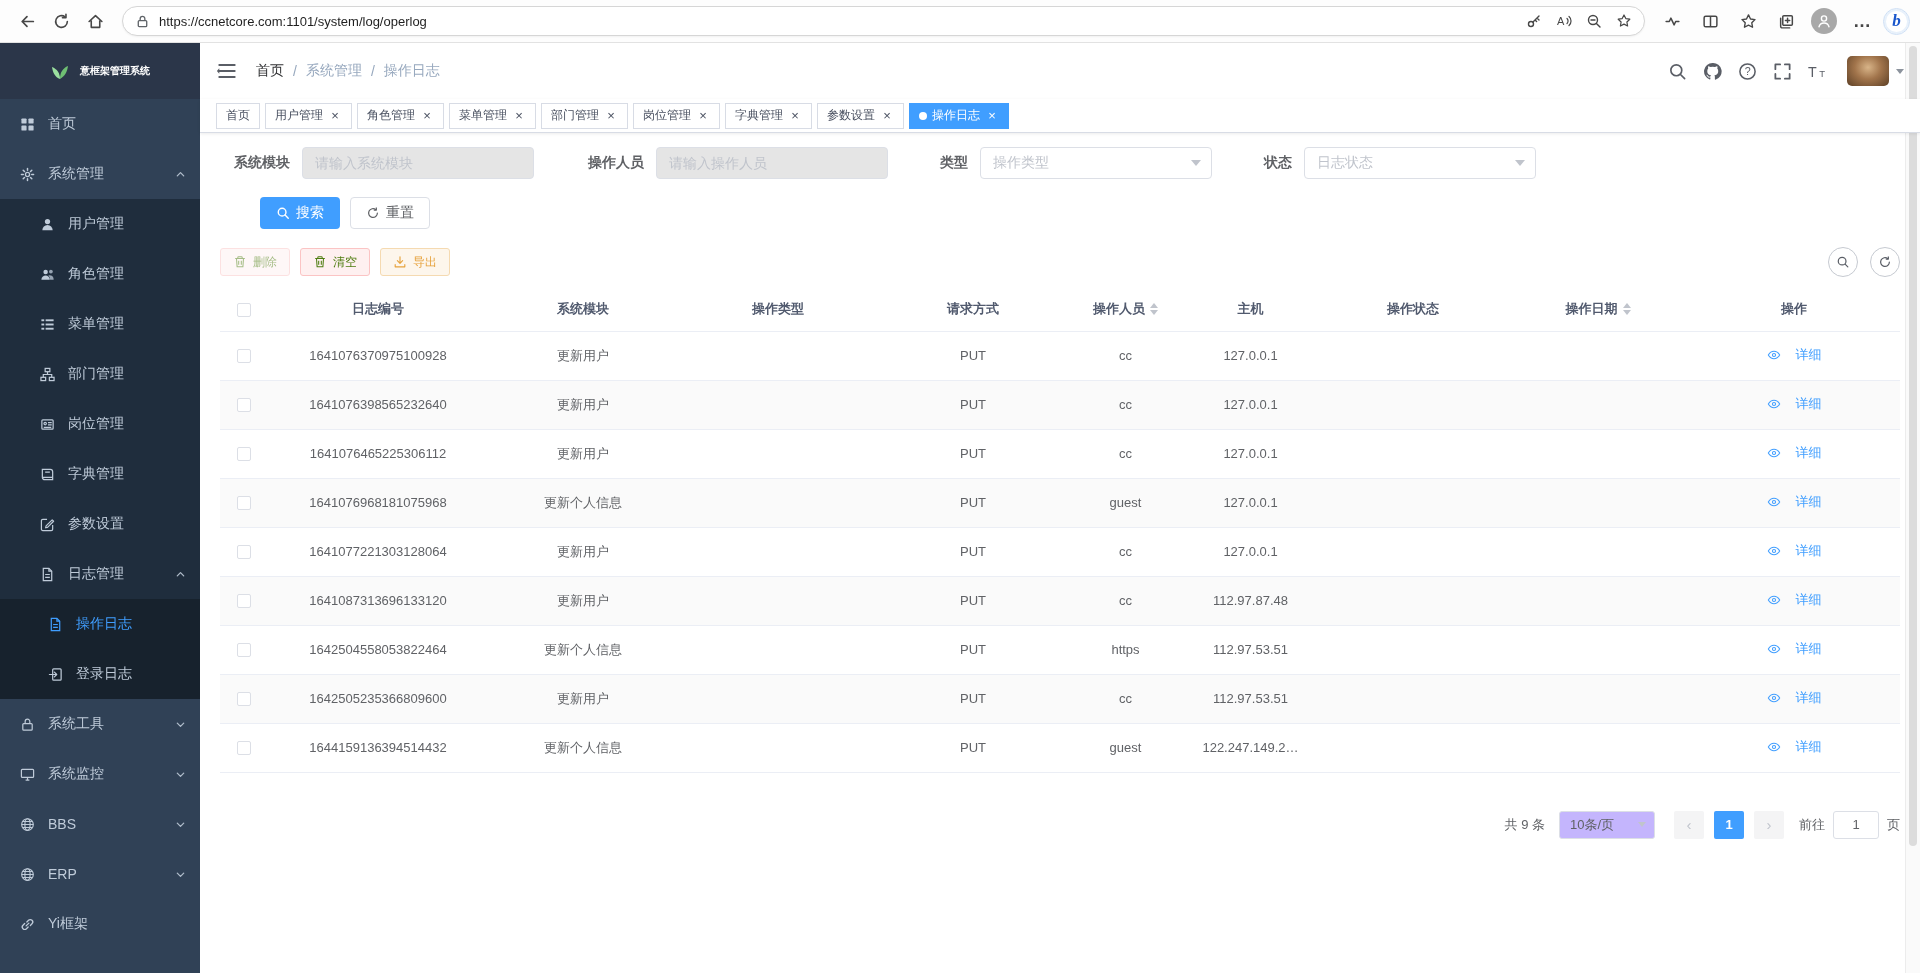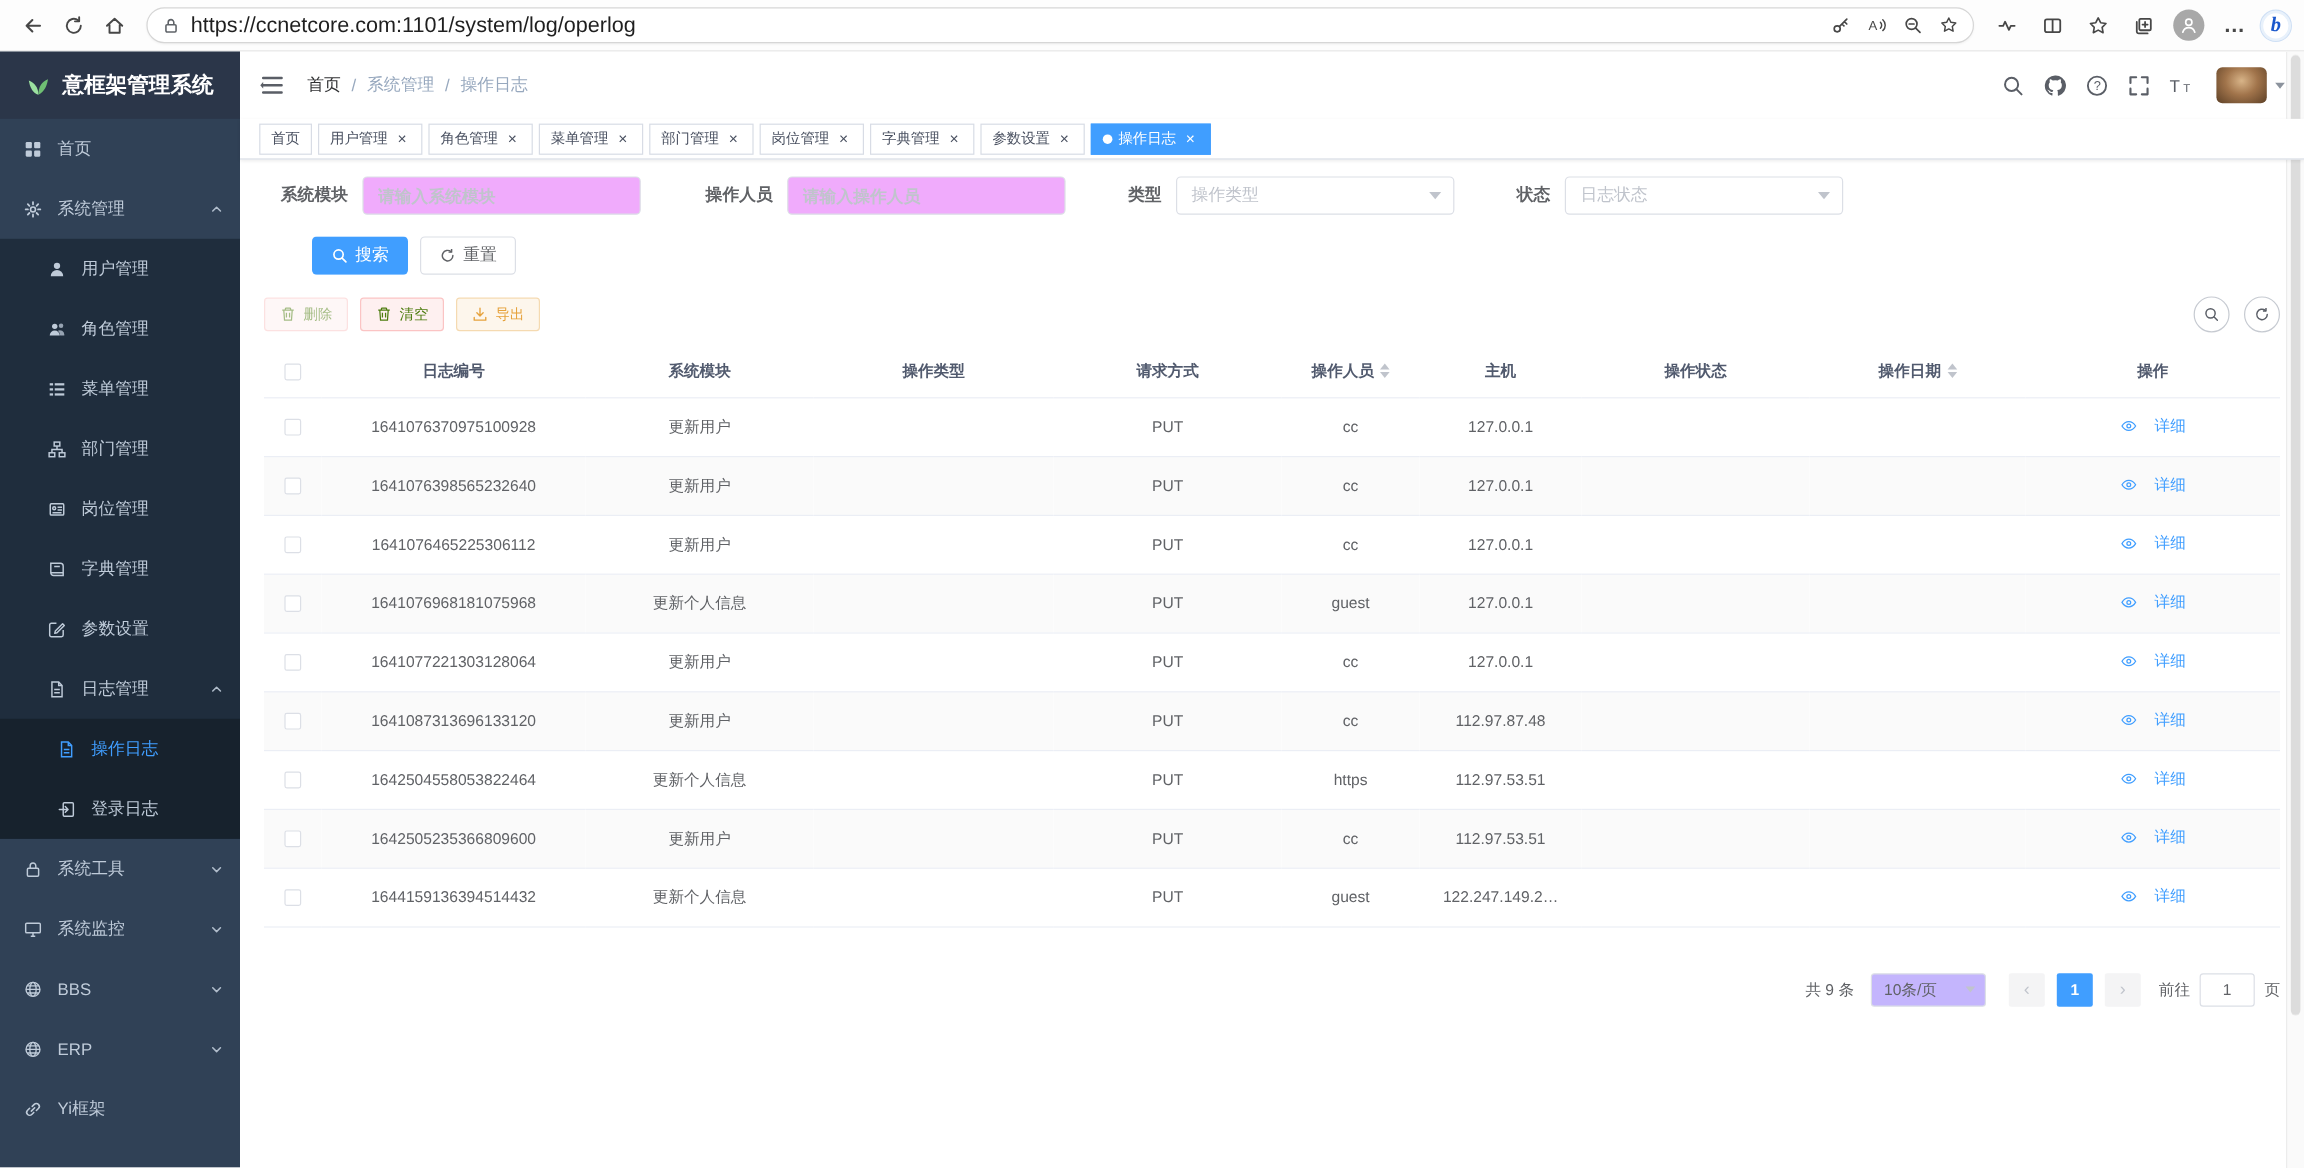--- a/index.html
+++ b/index.html
@@ -10,39 +10,39 @@
   
   .chrome { height:43px; background:#fdfdfd; border-bottom:1px solid #e2e2e2;
             display:flex; align-items:center; padding:0 10px; }
   .chrome-btn { width:34px; height:34px; border-radius:6px; display:flex; align-items:center;
                 justify-content:center; color:#474747; cursor:pointer; flex-shrink:0; }
   .chrome-btn svg { width:17px; height:17px; }
   .url-pill { flex:1; height:30px; margin:0 10px; background:#fff; border:1px solid #d6d6d6;
               border-radius:15px; display:flex; align-items:center; padding:0 12px;
               box-shadow:0 1px 2px rgba(0,0,0,.05); min-width:0; }
   .url-pill .site-icon { color:#5f6368; }
-  .url-text { flex:1; font-size:18px; color:#1f1f1f; margin-left:9px; white-space:nowrap;
+  .url-text { flex:1; font-size:13px; color:#1f1f1f; margin-left:9px; white-space:nowrap;
               overflow:hidden; }
   .pill-icons { display:flex; align-items:center; gap:14px; color:#474747; }
   .pill-icons svg { width:16px; height:16px; cursor:pointer; }
   .chrome-right { display:flex; align-items:center; gap:4px; flex-shrink:0; }
   .chrome-avatar { width:26px; height:26px; border-radius:50%; background:#a8a8a8; color:#fff;
                    display:flex; align-items:center; justify-content:center; }
   .chrome-avatar svg { width:16px; height:16px; }
   .more-glyph { font-size:18px; font-weight:bold; color:#474747; line-height:10px; }
   .bing-badge { width:27px; height:27px; border-radius:50%; background:#fff; border:1px solid #cfe0f5;
                 color:#1a57cc; font-weight:bold; font-style:italic; display:flex; align-items:center;
                 justify-content:center; font-size:17px; font-family:"Liberation Serif",serif;
                 box-shadow:0 0 0 2px #e8f1fb inset; cursor:pointer; }
 
   
   .app { display:flex; height:930px; }
   .sidebar { width:200px; background:#304156; color:#bfcbd9; flex-shrink:0; overflow:hidden; }
   .logo-bar { height:56px; background:#2b3649; display:flex; align-items:center; justify-content:center;
-              gap:10px; color:#fff; font-size:18px; font-weight:600; }
+              gap:10px; color:#fff; font-size:10px; font-weight:600; }
   .leaf { width:20px; height:20px; }
   .menu-item { height:50px; display:flex; align-items:center; padding:0 14px 0 20px; font-size:14px;
                color:#bfcbd9; cursor:pointer; white-space:nowrap; }
   .menu-item .mi { width:15px; height:15px; margin-right:13px; flex-shrink:0; }
   .menu-item .chev { margin-left:auto; width:11px; height:11px; opacity:.9; }
   .chev.up { transform:rotate(180deg); }
   .submenu { background:#1f2d3d; }
   .submenu > .menu-item { padding-left:40px; }
   .nested { background:#17222d; }
   .nested > .menu-item { padding-left:48px; }
@@ -77,21 +77,21 @@
             border-radius:50%; font-size:13px; }
 
   
   .content { flex:1; padding:14px 20px 0; background:#fff; }
   .filter-row { display:flex; align-items:center; margin-bottom:18px; }
   .f-item { display:flex; align-items:center; margin-right:40px; }
   .f-label { font-size:14px; color:#606266; font-weight:700; margin-right:12px; white-space:nowrap;
              width:70px; text-align:right; }
   .f-label.narrow { width:40px;text-align:right; }
   .f-input { width:232px; height:32px; border:1px solid #dcdfe6; border-radius:4px; padding:0 12px;
-             font-size:14px; color:#606266; background:#f0abfc; outline:none;font-weight:bold; }
+             font-size:14px; color:#606266; background:#e5e5e5; outline:none; }
   .f-input::placeholder { color:#c0c4cc; }
   .f-select { width:232px; height:32px; border:1px solid #dcdfe6; border-radius:4px; padding:0 10px 0 12px;
               display:flex; align-items:center; justify-content:space-between; cursor:pointer; background:#fff; }
   .ph { color:#c0c4cc; font-size:14px; }
   .sel-caret { width:0; height:0; border-left:5px solid transparent; border-right:5px solid transparent;
                border-top:6px solid #c0c4cc; }
   .date-range { width:232px; height:32px; border:1px solid #dcdfe6; border-radius:4px; padding:0 10px;
                 display:flex; align-items:center; gap:10px; background:#fff; cursor:pointer; }
   .date-range svg { width:15px; height:15px; color:#c0c4cc; }
   .date-range .ph { flex:1; text-align:center; }

